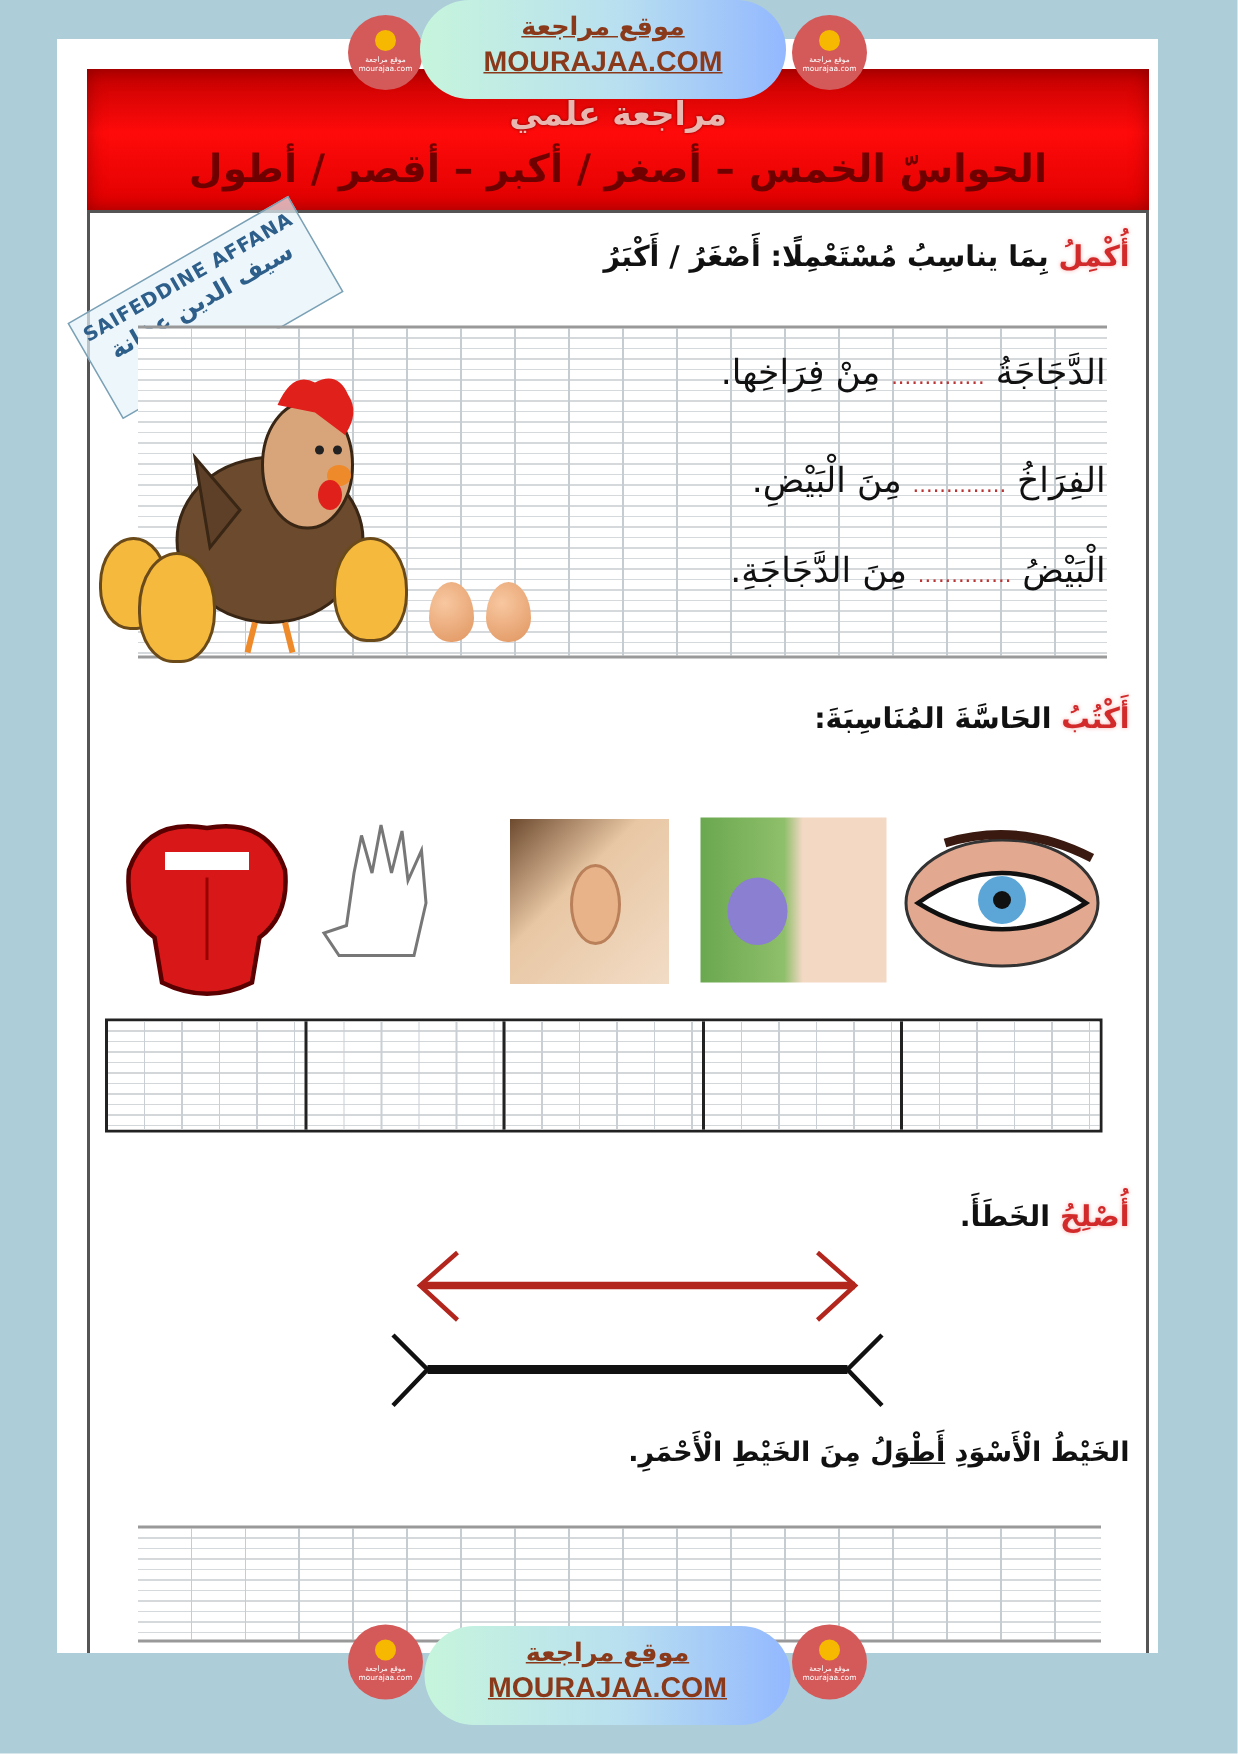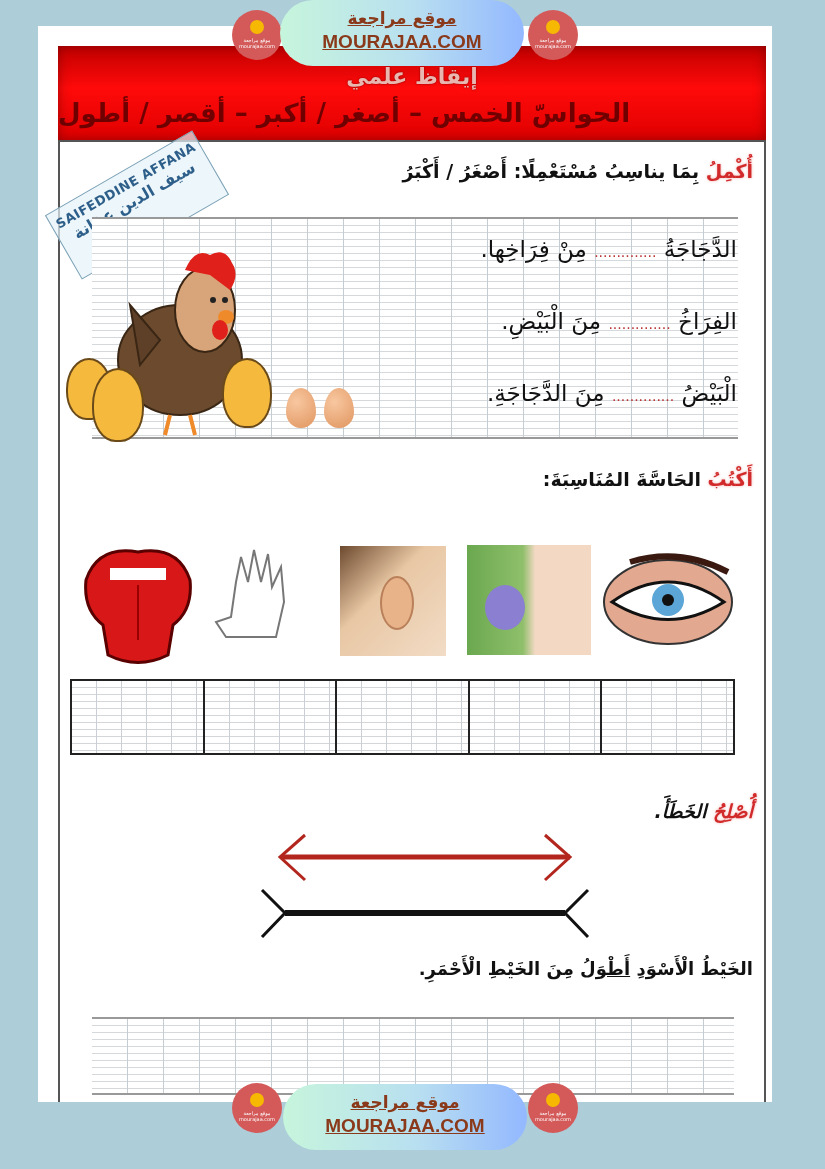--- a/index.html
+++ b/index.html
@@ -22,21 +22,21 @@
     position:absolute; left:58px; top:46px; width:708px; height:94px;
     background:linear-gradient(180deg,#c20000 0%,#ff0a0a 45%,#e00000 100%);
     box-shadow:inset 0 0 12px rgba(80,0,0,.5);
   }
   .header-title {
     position:absolute; left:0; right:0; top:18px; text-align:center;
     color:#e9b6b0; font-weight:bold; font-size:22px; direction:rtl;
     text-shadow:0 0 2px #700;
   }
   .header-sub {
-    position:absolute; left:0; right:0; top:52px; text-align:left;
+    position:absolute; left:0; right:0; top:52px; text-align:center;
     color:#5a0000; font-weight:bold; font-size:26px; direction:rtl;
     opacity:.85;
   }
 
   
   .wm-pill {
     position:absolute; width:244px; height:66px; border-radius:33px;
     background:linear-gradient(90deg,#c6f5dc 0%,#b8dff0 55%,#93b8ff 100%);
     text-align:center; color:#8a3a1a; font-weight:bold;
   }
@@ -93,21 +93,21 @@
       repeating-linear-gradient(90deg, transparent 0, transparent 24px, #c9cfd4 24px, #c9cfd4 25px),
       repeating-linear-gradient(180deg, #fff 0, #fff 6px, #d4d7da 6px, #d4d7da 7px);
   }
   .answer-cell:first-child { border-left:none; }
 </style>
 </head>
 <body>
 
 <div class="page"></div>
 <div class="header-band">
-  <div class="header-title">إيقاظ علمي</div>
+  <div class="header-title">مراجعة علمي</div>
   <div class="header-sub">الحواسّ الخمس – أصغر / أكبر – أقصر / أطول</div>
 </div>
 <div class="frame"></div>
 
 <div class="wm-badge" style="left:232px;top:10px;">
   <div class="dot"></div>
   <span>موقع مراجعة</span>
   <span>mourajaa.com</span>
 </div>
 <a class="wm-pill" style="left:280px;top:0px;">
@@ -133,21 +133,21 @@
 <div class="sentence-row" style="top:226px;">
   <span>الدَّجَاجَةُ</span>
   <span class="dots">..............</span>
   <span>مِنْ فِرَاخِها.</span>
 </div>
 <div class="sentence-row" style="top:298px;">
   <span>الفِرَاخُ</span>
   <span class="dots">..............</span>
   <span>مِنَ الْبَيْضِ.</span>
 </div>
-<div class="sentence-row" style="top:370px;">
+<div class="sentence-row" style="top:358px;">
   <span>الْبَيْضُ</span>
   <span class="dots">..............</span>
   <span>مِنَ الدَّجَاجَةِ.</span>
 </div>
 
 <svg style="position:absolute;left:100px;top:245px;" width="180" height="195">
   <ellipse cx="80" cy="115" rx="62" ry="55" fill="#6b4a2e" stroke="#3a2614" stroke-width="2"></ellipse>
   <path d="M30 60 L60 95 L40 120 Z" fill="#5e4028" stroke="#3a2614" stroke-width="2"></path>
   <ellipse cx="105" cy="65" rx="30" ry="42" fill="#d8a57a" stroke="#3a2614" stroke-width="2"></ellipse>
   <path d="M85 25 Q95 2 110 10 Q125 2 132 18 Q140 30 130 45 L110 30 Z" fill="#e0201a"></path>
@@ -190,21 +190,21 @@
 </svg>
 
 <div class="answer-grid">
   <div class="answer-cell"></div>
   <div class="answer-cell"></div>
   <div class="answer-cell"></div>
   <div class="answer-cell"></div>
   <div class="answer-cell"></div>
 </div>
 
-<div class="heading" style="top:800px;font-style:italic;">
+<div class="heading" style="top:800px;">
   <span class="red">أُصْلِحُ</span><span> الخَطَأَ.</span>
 </div>
 
 <svg style="position:absolute;left:250px;top:825px;" width="350" height="120">
   <g>
     <line x1="32" y1="32" x2="320" y2="32" stroke="#b3261e" stroke-width="5"></line>
     <polyline points="55,10 30,32 55,55" fill="none" stroke="#b3261e" stroke-width="3"></polyline>
     <polyline points="295,10 320,32 295,55" fill="none" stroke="#b3261e" stroke-width="3"></polyline>
   </g>
   <g>

